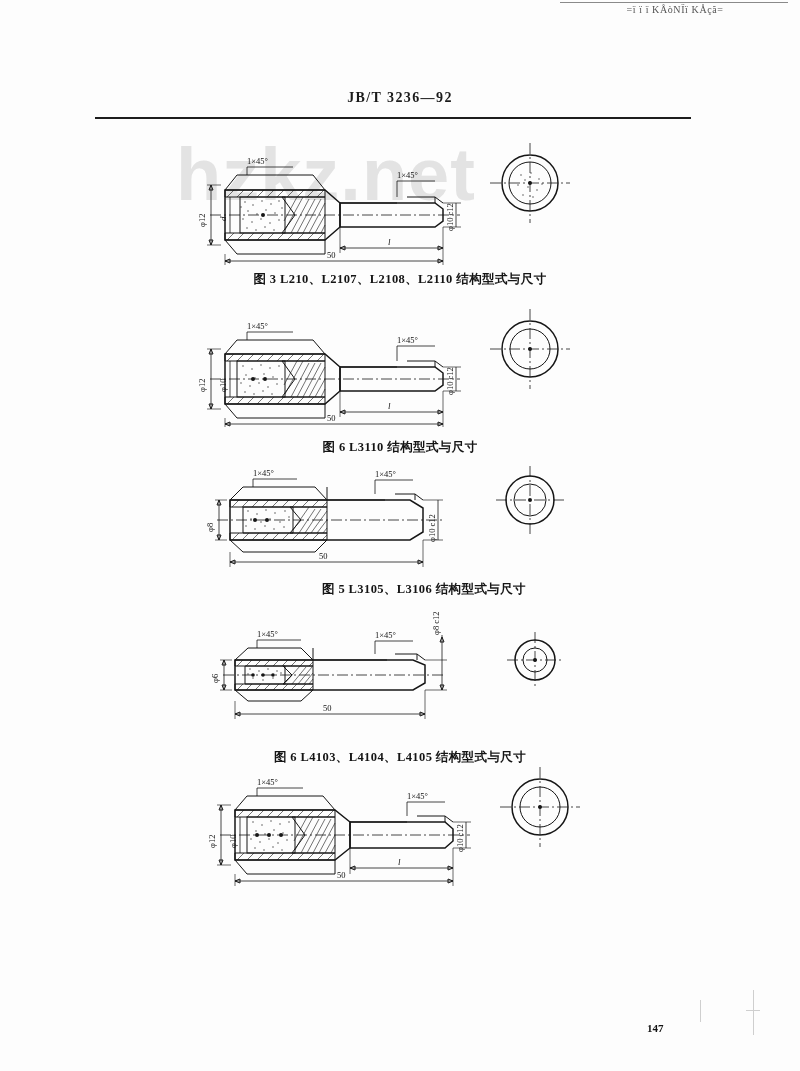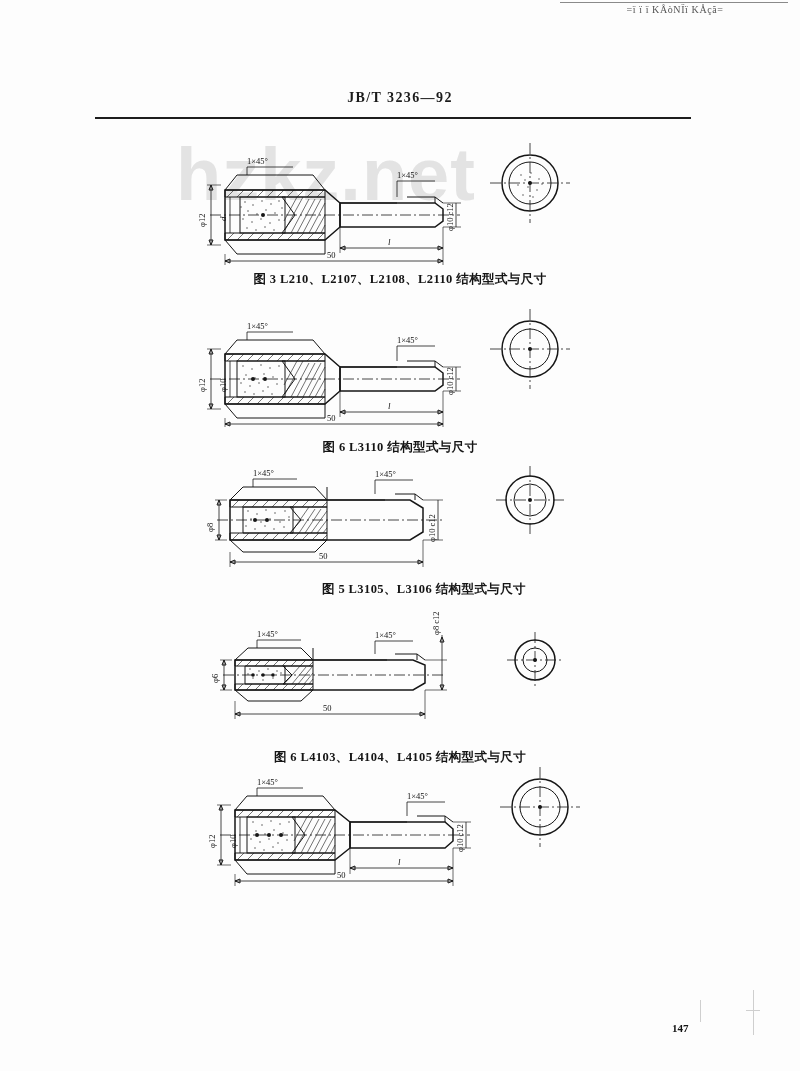--- a/index.html
+++ b/index.html
@@ -100,21 +100,21 @@
   .ln-th{ stroke: #161616; stroke-width: .8; fill: none; }
   .dash { stroke: #161616; stroke-width: .8; fill: none;
           stroke-dasharray: 11 3 2 3; }
   .ext  { stroke: #2a2a2a; stroke-width: .7; fill: none; }
   .txt  { font-family: "Liberation Serif", serif; font-size: 8.5px; fill: #111; }
   .txt-i{ font-family: "Liberation Serif", serif; font-size: 9px; fill: #111;
           font-style: italic; }
   .pagenum {
     position: absolute;
     top: 1022px;
-    left: 672px;
+    left: 647px;
     font-family: "Liberation Serif", serif;
     font-weight: bold;
     font-size: 11px;
     color: #131313;
   }
   .edgemark {
     position: absolute;
     background: #cfcfcf;
   }
 </style>

